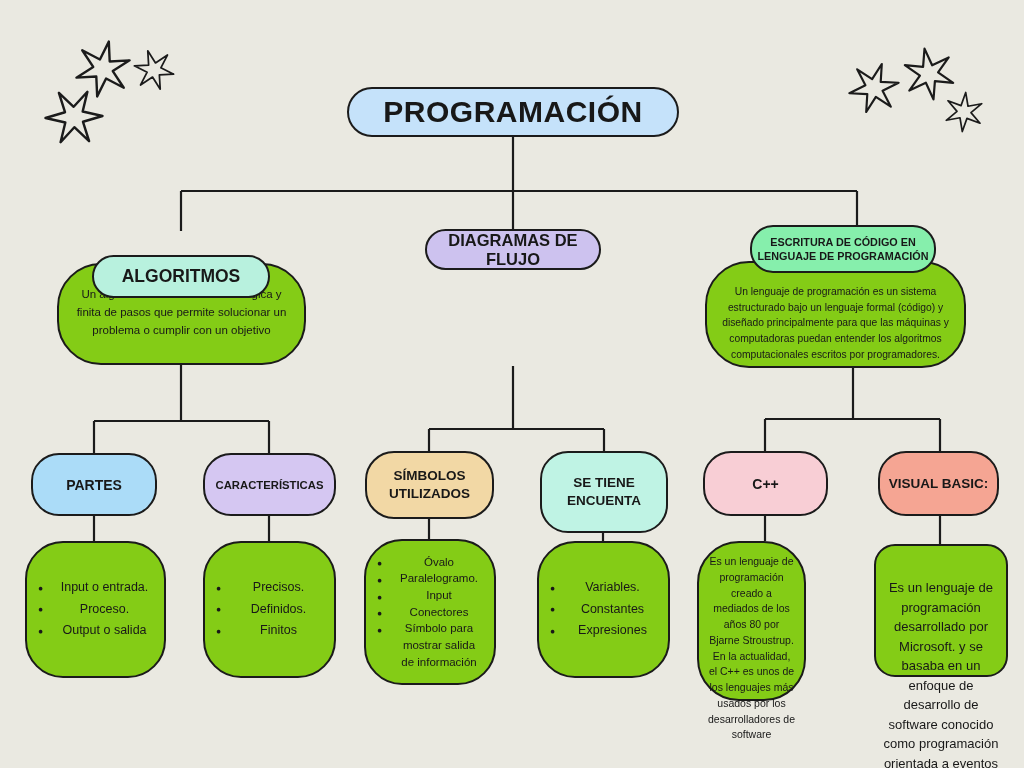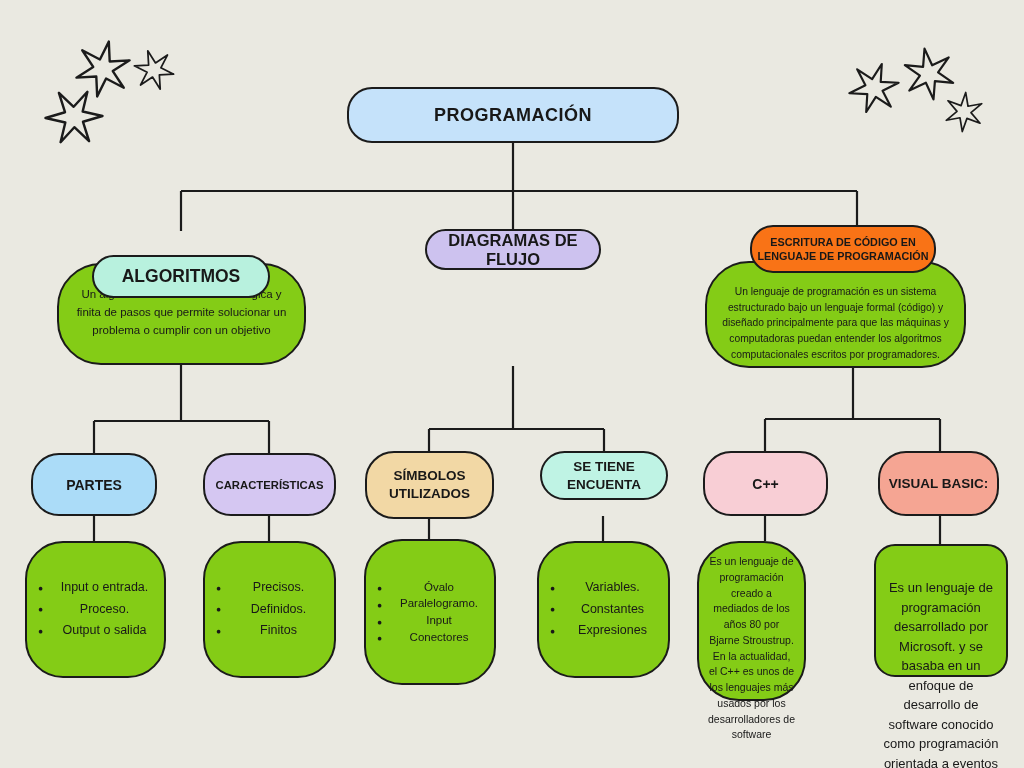--- a/index.html
+++ b/index.html
@@ -16,47 +16,47 @@
     text-align:center; font-weight:bold;
     border:2.5px solid #1b1b1b; z-index:2;
   }
   .box {
     position:absolute; box-sizing:border-box;
     background:#84cc16; border:2.5px solid #1b1b1b;
     border-radius:38px; z-index:1; text-align:center;
   }
 
   
-  #n-title { left:347px; top:87px; width:332px; height:56px; border-radius:25px;
-             background:#c5e2fa; font-size:18px; letter-spacing:.5px; }
+  #n-title { left:347px; top:87px; width:332px; height:50px; border-radius:25px;
+             background:#c5e2fa; font-size:30px; letter-spacing:.5px; }
 
   
   #d-alg { left:57px;  top:263px; width:249px; height:102px; border-radius:44px;
            padding:21px 13px 0; font-size:11.5px; line-height:1.55; }
   #d-dia { left:388px; top:263px; width:250px; height:104px; border-radius:44px;
            padding:21px 8px 0;  font-size:10.3px; line-height:1.52; }
   #d-esc { left:705px; top:261px; width:261px; height:107px; border-radius:44px;
            padding:21px 9px 0;  font-size:10.3px; line-height:1.52; }
 
   
   #h-alg { left:92px;  top:231px; width:178px; height:43px; border-radius:22px;
            background:#b8f1de; font-size:17.5px;margin-top:24px; }
   #h-dia { left:425px; top:229px; width:176px; height:41px; border-radius:24px;
            background:#cdc2ef; font-size:16.5px; line-height:1.12; }
   #h-esc { left:750px; top:225px; width:186px; height:48px; border-radius:23px;
-           background:#f97316; font-size:10.8px; line-height:1.3; }
+           background:#86efac; font-size:10.8px; line-height:1.3; }
 
   
   #h-partes { left:31px;  top:453px; width:126px; height:63px; border-radius:28px;
               background:#abdcf8; font-size:14px; }
   #h-carac  { left:203px; top:453px; width:133px; height:63px; border-radius:28px;
               background:#d5c7f2; font-size:11.3px; }
   #h-simb   { left:365px; top:451px; width:129px; height:68px; border-radius:29px;
               background:#f2d8a5; font-size:13.5px; line-height:1.3; }
-  #h-set    { left:540px; top:451px; width:128px; height:49px; border-radius:28px;
+  #h-set    { left:540px; top:451px; width:128px; height:82px; border-radius:28px;
               background:#bff3e4; font-size:13.5px; line-height:1.3; }
   #h-cpp    { left:703px; top:451px; width:125px; height:65px; border-radius:28px;
               background:#f8ced5; font-size:14px; }
   #h-vb     { left:878px; top:451px; width:121px; height:65px; border-radius:28px;
               background:#f5a593; font-size:13.5px; line-height:1.3; }
 
   
   #b-partes { left:25px;  top:541px; width:141px; height:137px; }
   #b-carac  { left:203px; top:541px; width:133px; height:137px; }
   #b-simb   { left:364px; top:539px; width:132px; height:146px; }
@@ -163,20 +163,21 @@
       <li>Finitos</li>
     </ul>
   </div>
 
   <div class="box" id="b-simb">
     <ul>
       <li>Óvalo</li>
       <li>Paralelogramo.</li>
       <li>Input</li>
       <li>Conectores</li>
+      <li>Símbolo para mostrar salida de información</li>
     </ul>
   </div>
 
   <div class="box" id="b-set">
     <ul>
       <li>Variables.</li>
       <li>Constantes</li>
       <li>Expresiones</li>
     </ul>
   </div>

